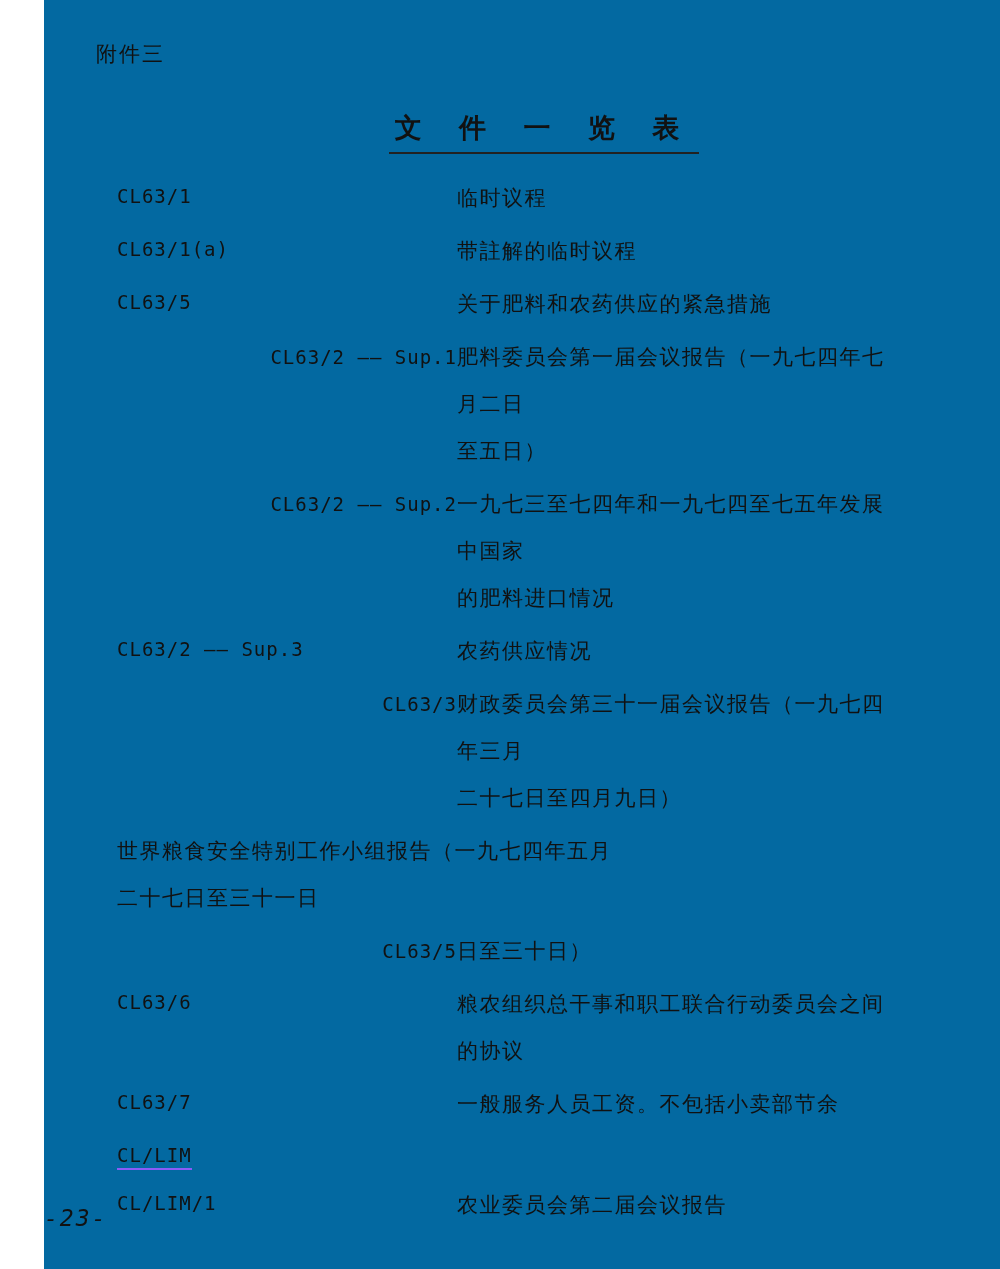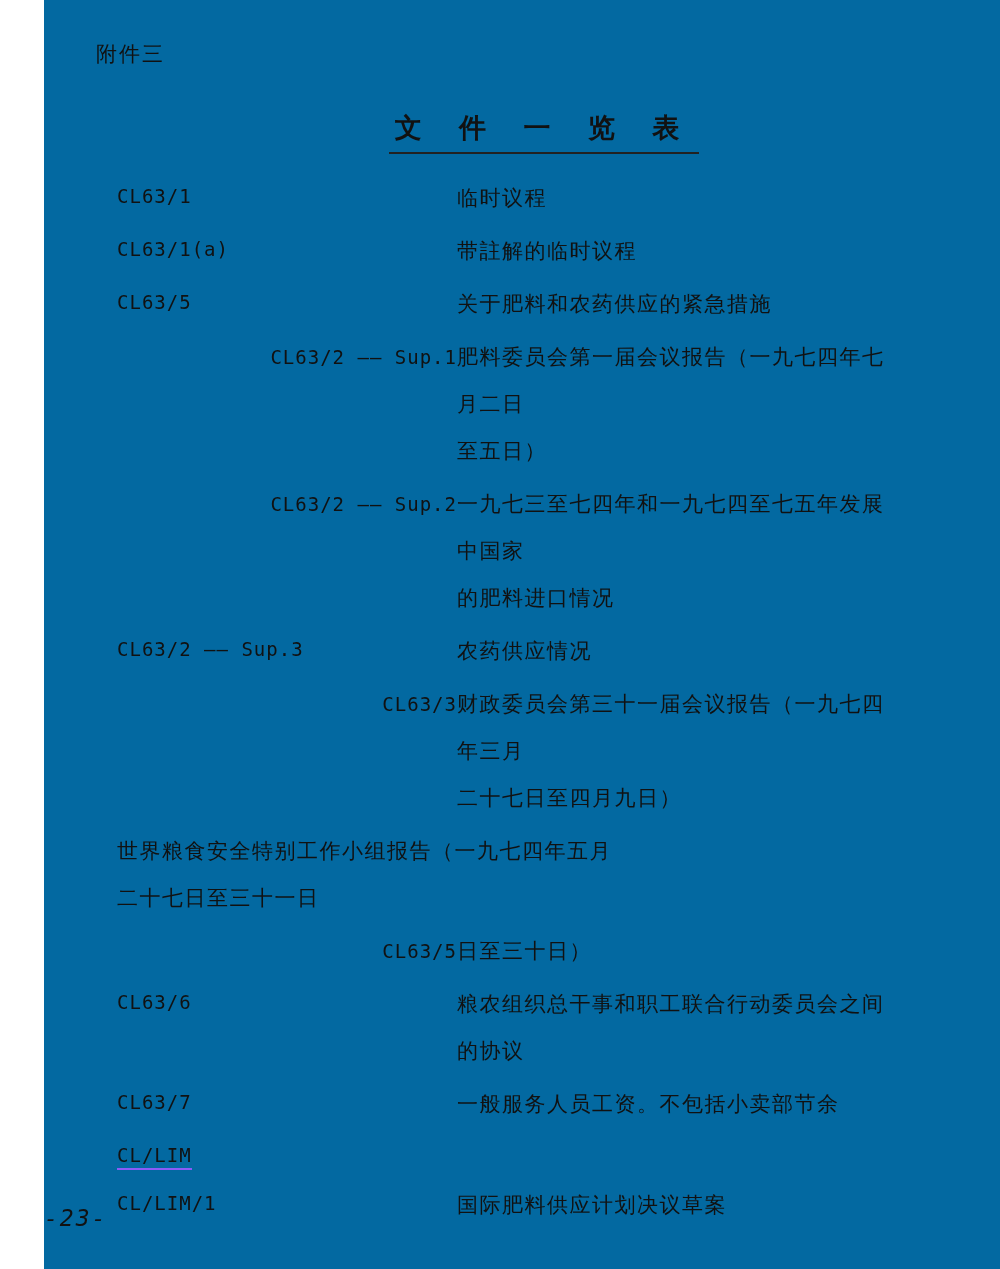--- a/index.html
+++ b/index.html
@@ -152,19 +152,19 @@
       <div class="row">
         <div class="code">CL63/7</div>
         <div class="desc"><span>一般服务人员工资。不包括小卖部节余</span></div>
       </div>
       <div class="row">
         <div class="code underlined"><span class="u">CL/LIM</span></div>
         <div class="desc"><span></span></div>
       </div>
       <div class="row">
         <div class="code">CL/LIM/1</div>
-        <div class="desc"><span>国际肥料供应计划决议草案</span></div>
+        <div class="desc"><span>农业委员会第二届会议报告</span></div>
       </div>
     </div>
 
   <div class="footer">-23-</div>
 
 </div>
 
 </body></html>

